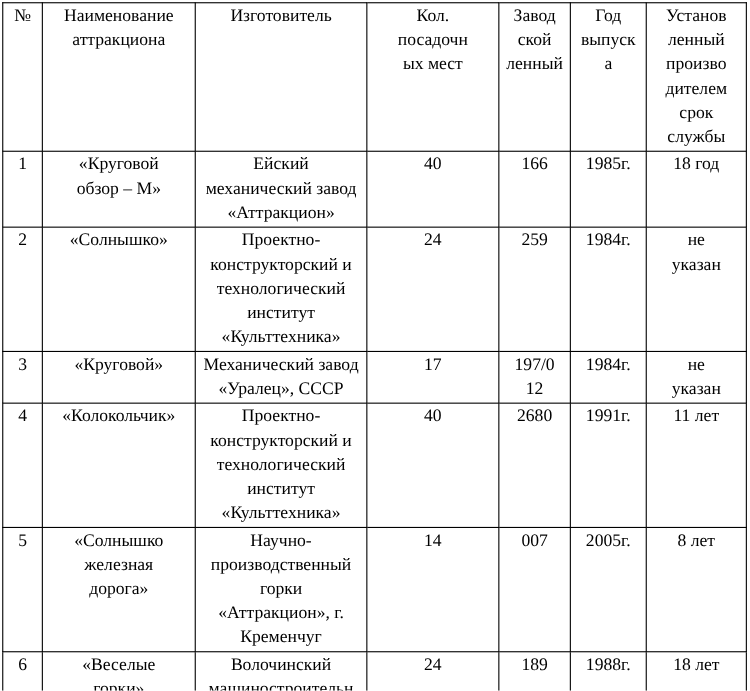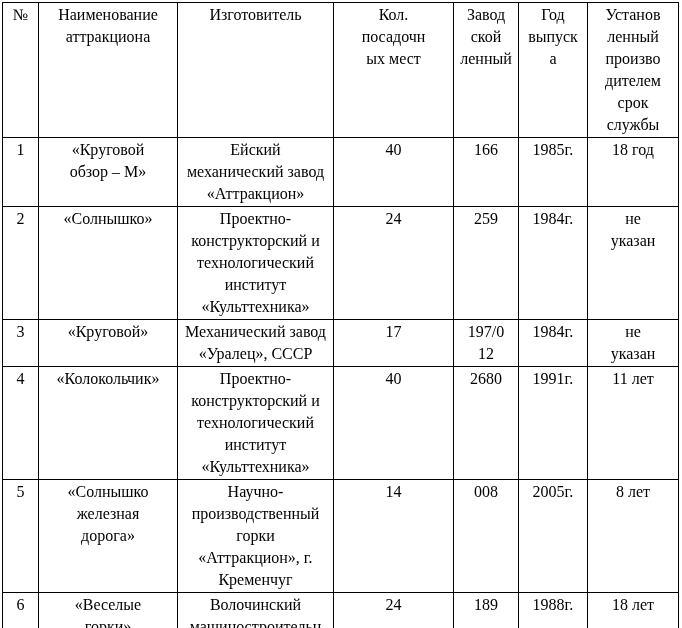--- a/index.html
+++ b/index.html
@@ -142,21 +142,21 @@
           <td>5</td>
           <td>«Солнышко
 железная
 дорога»</td>
           <td>Научно-
 производственный
 горки
 «Аттракцион», г.
 Кременчуг</td>
           <td>14</td>
-          <td>008</td>
+          <td>007</td>
           <td>2005г.</td>
           <td>8 лет</td>
         </tr>
         <tr>
           <td>6</td>
           <td>«Веселые
 горки»</td>
           <td>Волочинский
 машиностроительн
 ый завод</td>

